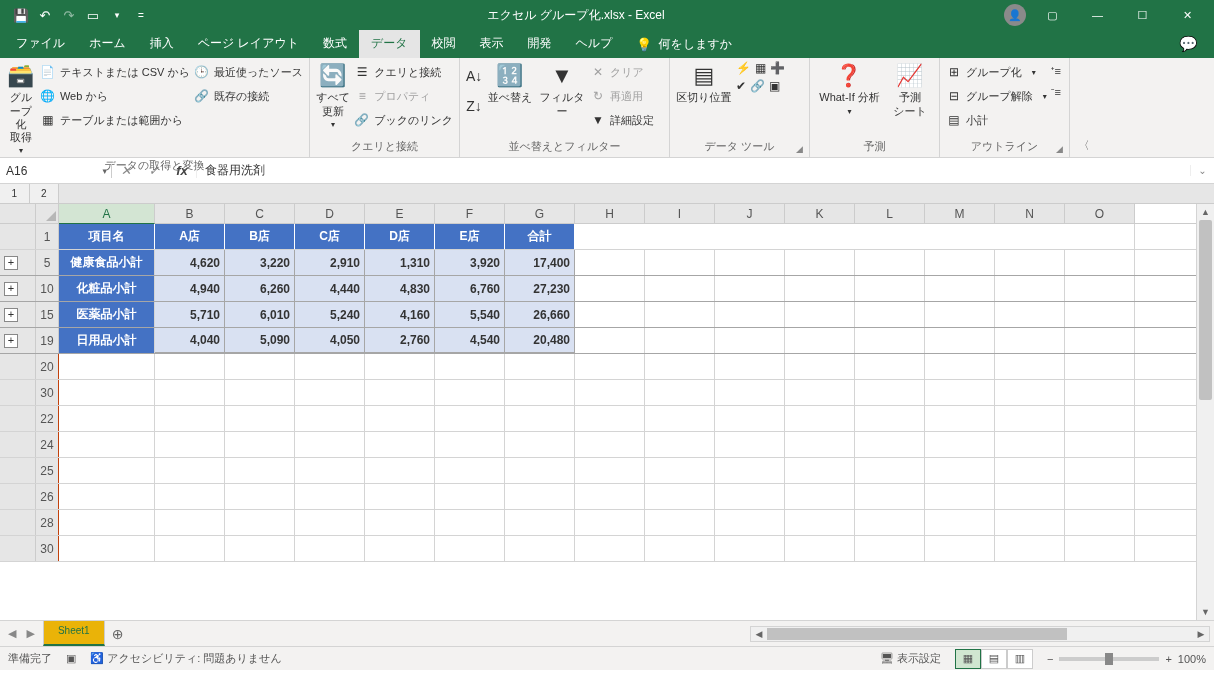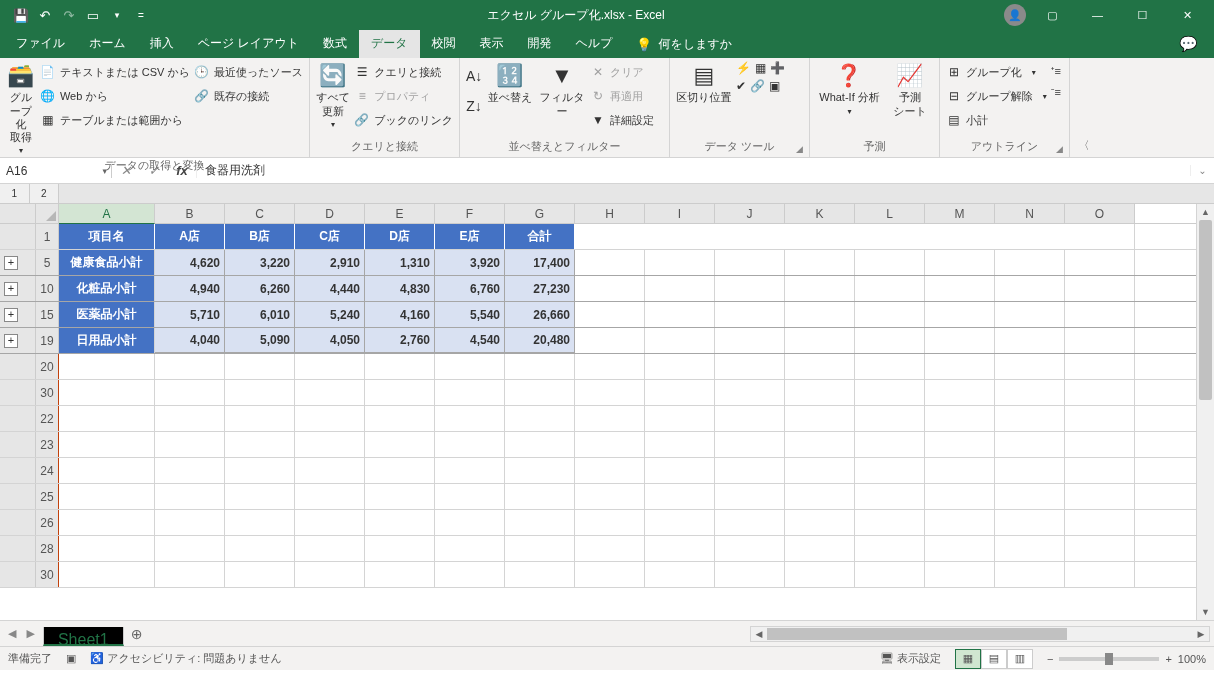--- a/index.html
+++ b/index.html
@@ -86,21 +86,21 @@
 
 .vscroll { width: 18px; background: #f0f0f0; border-left: 1px solid #d4d4d4; position: relative; }
 .vscroll .thumb { position: absolute; top: 16px; left: 2px; right: 2px; height: 180px; background: #c1c1c1; border-radius: 2px; }
 .vscroll .arrow { position: absolute; left: 0; right: 0; height: 16px; display: flex; align-items: center; justify-content: center; font-size: 9px; color: #666; }
 .vscroll .arrow.up { top: 0; }
 .vscroll .arrow.down { bottom: 0; }
 
 
 .sheettabs { height: 26px; border-top: 1px solid #d4d4d4; display: flex; align-items: stretch; background: #f3f2f1; }
 .sheettabs .nav { display: flex; align-items: center; padding: 0 8px; gap: 10px; color: #888; font-size: 11px; }
-.sheettabs .tab-sheet { background: #000000; border: 1px solid #ccc; border-bottom: 2px solid #217346; border-top: none; padding: 4px 14px; font-size: 16px; color: #217346; margin-top: 6px; }
+.sheettabs .tab-sheet { background: #eab308; border: 1px solid #ccc; border-bottom: 2px solid #217346; border-top: none; padding: 4px 14px; font-size: 10px; color: #217346; }
 .sheettabs .add-sheet { width: 26px; display: flex; align-items: center; justify-content: center; color: #666; font-size: 14px; }
 .sheettabs .hscroll-area { flex: 1; display: flex; align-items: center; justify-content: flex-end; padding-right: 4px; }
 .sheettabs .hscroll { width: 460px; height: 16px; background: #f0f0f0; border: 1px solid #d4d4d4; position: relative; display:flex; }
 .sheettabs .hscroll .harrow { width: 16px; display:flex; align-items:center; justify-content:center; font-size:9px; color:#666; }
 .sheettabs .hscroll .htrack { flex:1; position:relative; }
 .sheettabs .hscroll .hthumb { position:absolute; left:0; top:1px; bottom:1px; width:300px; background:#c1c1c1; }
 
 
 .statusbar { height: 24px; background: #f3f2f1; border-top: 1px solid #d4d4d4; display: flex; align-items: center; padding: 0 8px; font-size: 11px; color: #555; gap: 14px; }
 .statusbar .spacer { flex: 1; }
@@ -543,41 +543,20 @@
             <div class="ecell wJ"></div>
             <div class="ecell wK"></div>
             <div class="ecell wL"></div>
             <div class="ecell wM"></div>
             <div class="ecell wN"></div>
             <div class="ecell wO"></div>
           </div>
         </div>
         <div class="empty-row">
     <div class="row-outline"></div>
-    <div class="row-hdr">23</div>
-    <div class="cells">
-            <div class="ecell wA"></div>
-            <div class="ecell wB"></div>
-            <div class="ecell wC"></div>
-            <div class="ecell wD"></div>
-            <div class="ecell wE"></div>
-            <div class="ecell wF"></div>
-            <div class="ecell wG"></div>
-            <div class="ecell wH"></div>
-            <div class="ecell wI"></div>
-            <div class="ecell wJ"></div>
-            <div class="ecell wK"></div>
-            <div class="ecell wL"></div>
-            <div class="ecell wM"></div>
-            <div class="ecell wN"></div>
-            <div class="ecell wO"></div>
-          </div>
-        </div>
-        <div class="empty-row">
-    <div class="row-outline"></div>
     <div class="row-hdr">24</div>
     <div class="cells">
             <div class="ecell wA"></div>
             <div class="ecell wB"></div>
             <div class="ecell wC"></div>
             <div class="ecell wD"></div>
             <div class="ecell wE"></div>
             <div class="ecell wF"></div>
             <div class="ecell wG"></div>
             <div class="ecell wH"></div>

